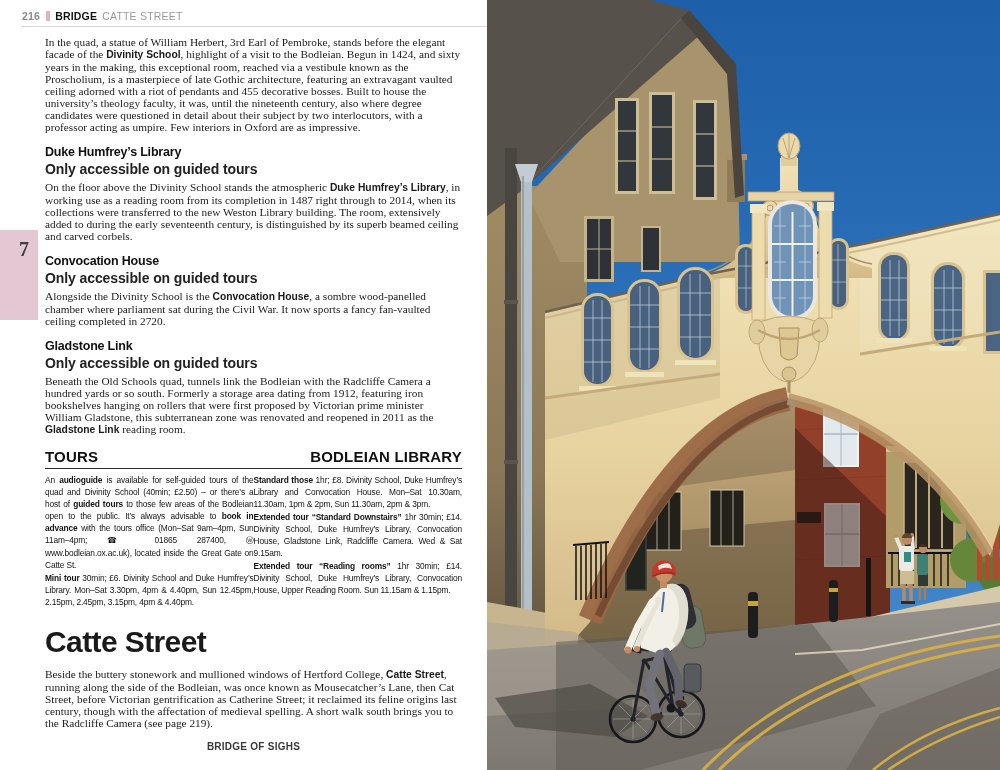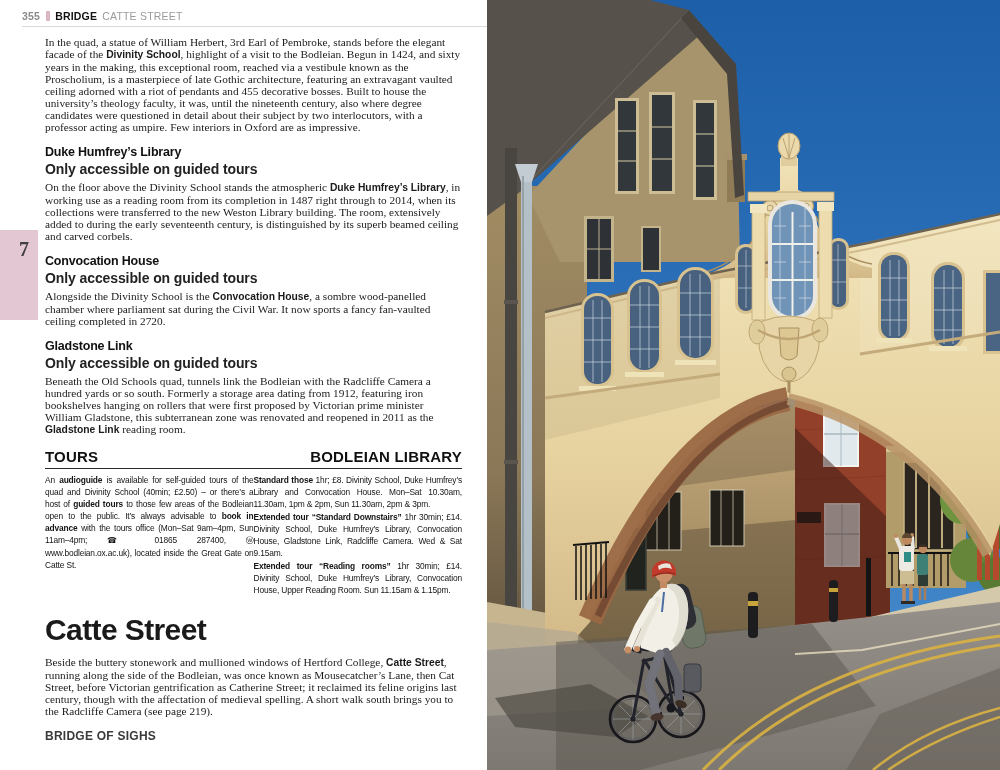--- a/index.html
+++ b/index.html
@@ -33,34 +33,34 @@
               padding-bottom:3px;margin-bottom:5px;letter-spacing:.2px;}
   .tours-cols{display:flex;}
   .tcol{flex:1;font-family:"Liberation Sans",sans-serif;font-size:8.4px;line-height:12px;
         text-align:justify;color:#141414;letter-spacing:-.15px;}
   .tcol p{margin:0 0 1px;}
   .tcol .b{font-weight:bold;}
   .tic{font-family:"DejaVu Sans",sans-serif;font-size:8px;}
 
   h1.street{font-family:"Liberation Sans",sans-serif;font-weight:900;font-size:30px;color:#1a1a1a;
             letter-spacing:-.6px;margin:16px 0 9px;}
-  .caption{font-family:"Liberation Sans",sans-serif;font-size:12px;font-weight:bold;color:#3a3a3a;
-           text-align:left;letter-spacing:.25px;margin-top:12px;}
+  .caption{font-family:"Liberation Sans",sans-serif;font-size:10px;font-weight:bold;color:#3a3a3a;
+           text-align:center;letter-spacing:.25px;margin-top:12px;}
 
   
   .photo{position:absolute;left:487px;top:0;width:513px;height:770px;overflow:hidden;}
   .photo svg{display:block;}
 </style>
 </head>
 <body>
 
 <div class="page-left">
 
   <div class="runhead">
-    <span class="pgnum">355</span><span class="tick"></span><span class="book">BRIDGE</span><span class="sect">CATTE STREET</span>
+    <span class="pgnum">216</span><span class="tick"></span><span class="book">BRIDGE</span><span class="sect">CATTE STREET</span>
   </div>
 
   <div class="chapter-tab">7</div>
 
   <div class="content">
 
     <p class="body-p"><span>In the quad, a statue of William Herbert, 3rd Earl of Pembroke, stands before the elegant facade of the </span><span class="b">Divinity School</span><span>, highlight of a visit to the Bodleian. Begun in 1424, and sixty years in the making, this exceptional room, reached via a vestibule known as the Proscholium, is a masterpiece of late Gothic architecture, featuring an extravagant vaulted ceiling adorned with a riot of pendants and 455 decorative bosses. Built to house the university’s theology faculty, it was, until the nineteenth century, also where degree candidates were questioned in detail about their subject by two interlocutors, with a professor acting as umpire. Few interiors in Oxford are as impressive.</span></p>
 
     <h3 class="sec">Duke Humfrey’s Library</h3>
     <p class="note">Only accessible on guided tours</p>
@@ -75,20 +75,21 @@
     <p class="body-p"><span>Beneath the Old Schools quad, tunnels link the Bodleian with the Radcliffe Camera a hundred yards or so south. Formerly a storage area dating from 1912, featuring iron bookshelves hanging on rollers that were first proposed by Victorian prime minister William Gladstone, this subterranean zone was renovated and reopened in 2011 as the </span><span class="b">Gladstone Link</span><span> reading room.</span></p>
 
     <div class="tours-box">
       <div class="tours-head">
         <span>TOURS</span>
         <span>BODLEIAN LIBRARY</span>
       </div>
       <div class="tours-cols">
         <div class="tcol">
           <p><span>An </span><span class="b">audioguide</span><span> is available for self-guided tours of the quad and Divinity School (40min; £2.50) – or there’s a host of </span><span class="b">guided tours</span><span> to those few areas of the Bodleian open to the public. It’s always advisable to </span><span class="b">book in advance</span><span> with the tours office (Mon–Sat 9am–4pm, Sun 11am–4pm; </span><span class="tic">☎ </span><span>01865 287400, </span><span class="tic">ⓦ </span><span>www.bodleian.ox.ac.uk), located inside the Great Gate on Catte St.</span></p>
+          <p><span class="b">Mini tour</span><span> 30min; £6. Divinity School and Duke Humfrey’s Library. Mon–Sat 3.30pm, 4pm &amp; 4.40pm, Sun 12.45pm, 2.15pm, 2.45pm, 3.15pm, 4pm &amp; 4.40pm.</span></p>
         </div>
         <div class="tcol">
           <p><span class="b">Standard those</span><span> 1hr; £8. Divinity School, Duke Humfrey’s Library and Convocation House. Mon–Sat 10.30am, 11.30am, 1pm &amp; 2pm, Sun 11.30am, 2pm &amp; 3pm.</span></p>
           <p><span class="b">Extended tour “Standard Downstairs”</span><span> 1hr 30min; £14. Divinity School, Duke Humfrey’s Library, Convocation House, Gladstone Link, Radcliffe Camera. Wed &amp; Sat 9.15am.</span></p>
           <p><span class="b">Extended tour “Reading rooms”</span><span> 1hr 30min; £14. Divinity School, Duke Humfrey’s Library, Convocation House, Upper Reading Room. Sun 11.15am &amp; 1.15pm.</span></p>
         </div>
       </div>
     </div>
 
     <h1 class="street">Catte Street</h1>

